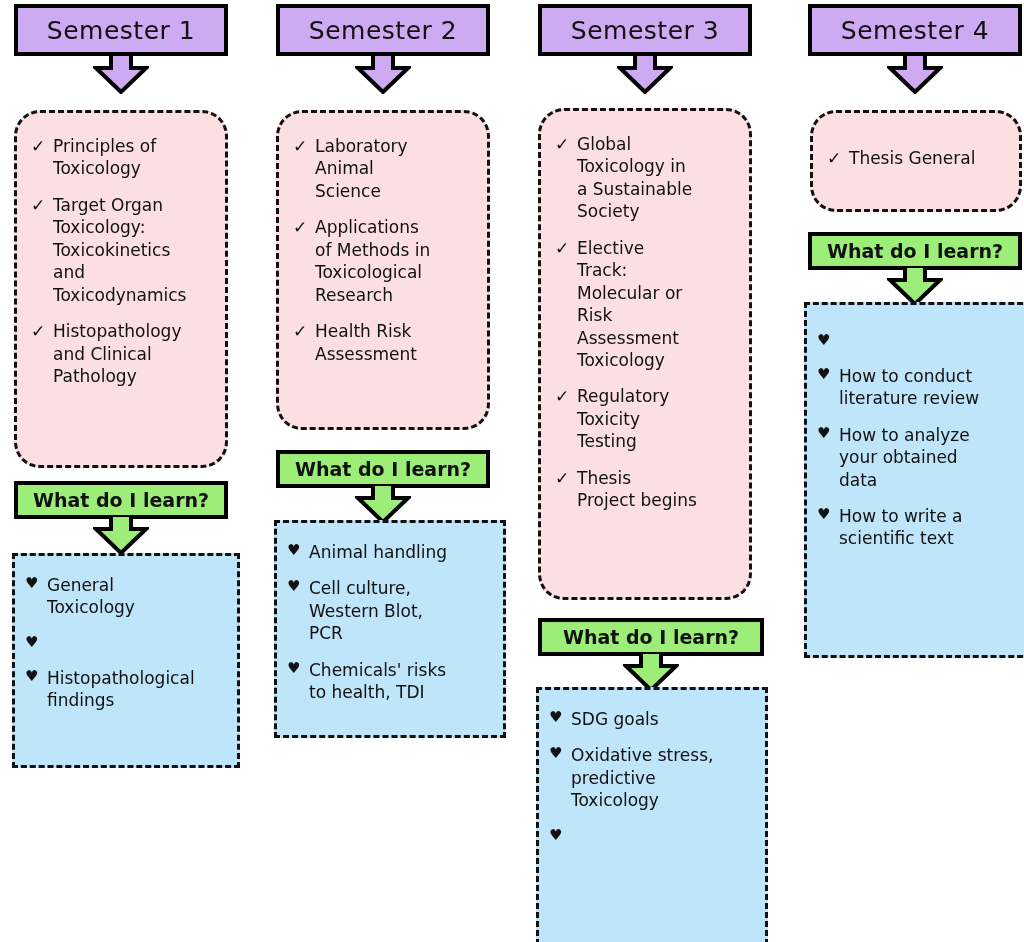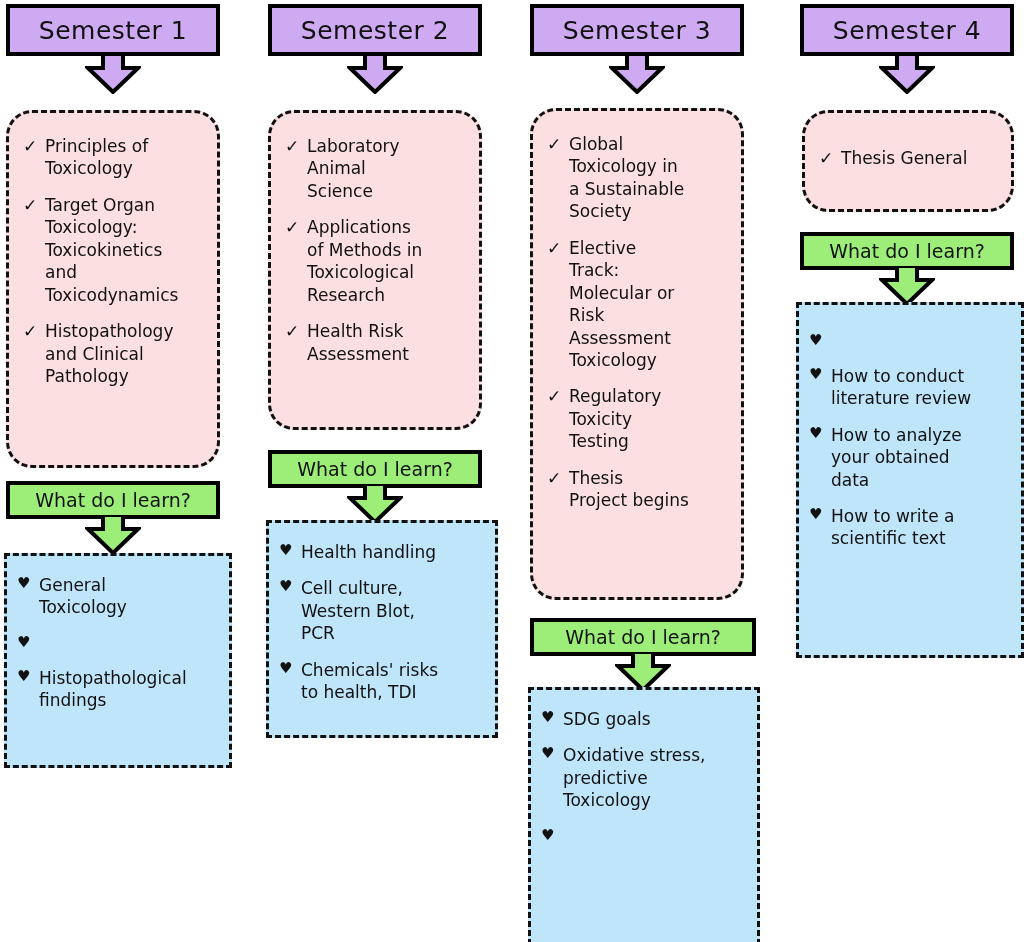--- a/index.html
+++ b/index.html
@@ -11,21 +11,21 @@
     width: 1024px;
     height: 942px;
     position: relative;
     overflow: hidden;
     font-family: "DejaVu Sans", sans-serif;
     color: #000000;
   }
 
   #canvas {
     position: absolute;
-    left: 0; top: 0;
+    left: 8px; top: 0;
     width: 888px;
     height: 942px;
   }
 
   .col {
     position: absolute;
     top: 0;
     width: 256px;
     height: 942px;
   }
@@ -79,20 +79,21 @@
   
   .learn-box {
     position: absolute;
     background: #9dee79;
     border: 4px solid #000000;
     box-sizing: border-box;
     display: flex;
     align-items: center;
     justify-content: center;
     height: 38px;
+    font-weight: bold;
   }
   .learn-box .label {
     font-size: 19px;
     color: #111111;
     white-space: nowrap;
   }
 
   
   .outcome-box {
     position: absolute;
@@ -255,21 +256,21 @@
       <svg viewBox="0 0 56 40" xmlns="http://www.w3.org/2000/svg">
         <polygon points="18,0 38,0 38,14 53,14 28,38 3,14 18,14" fill="#9dee79" stroke="#000000" stroke-width="4" stroke-linejoin="miter"></polygon>
       </svg>
     </div>
 
     <div class="outcome-box" style="left:4px; top:520px; width:232px; height:218px;">
       <div class="outcome-inner">
         <ul class="items">
           <li>
             <span class="bullet heart">♥</span>
-            <span class="item-text">Health handling</span>
+            <span class="item-text">Animal handling</span>
           </li>
           <li>
             <span class="bullet heart">♥</span>
             <span class="item-text">Cell culture,
 Western Blot,
 PCR</span>
           </li>
           <li>
             <span class="bullet heart">♥</span>
             <span class="item-text">Chemicals' risks

